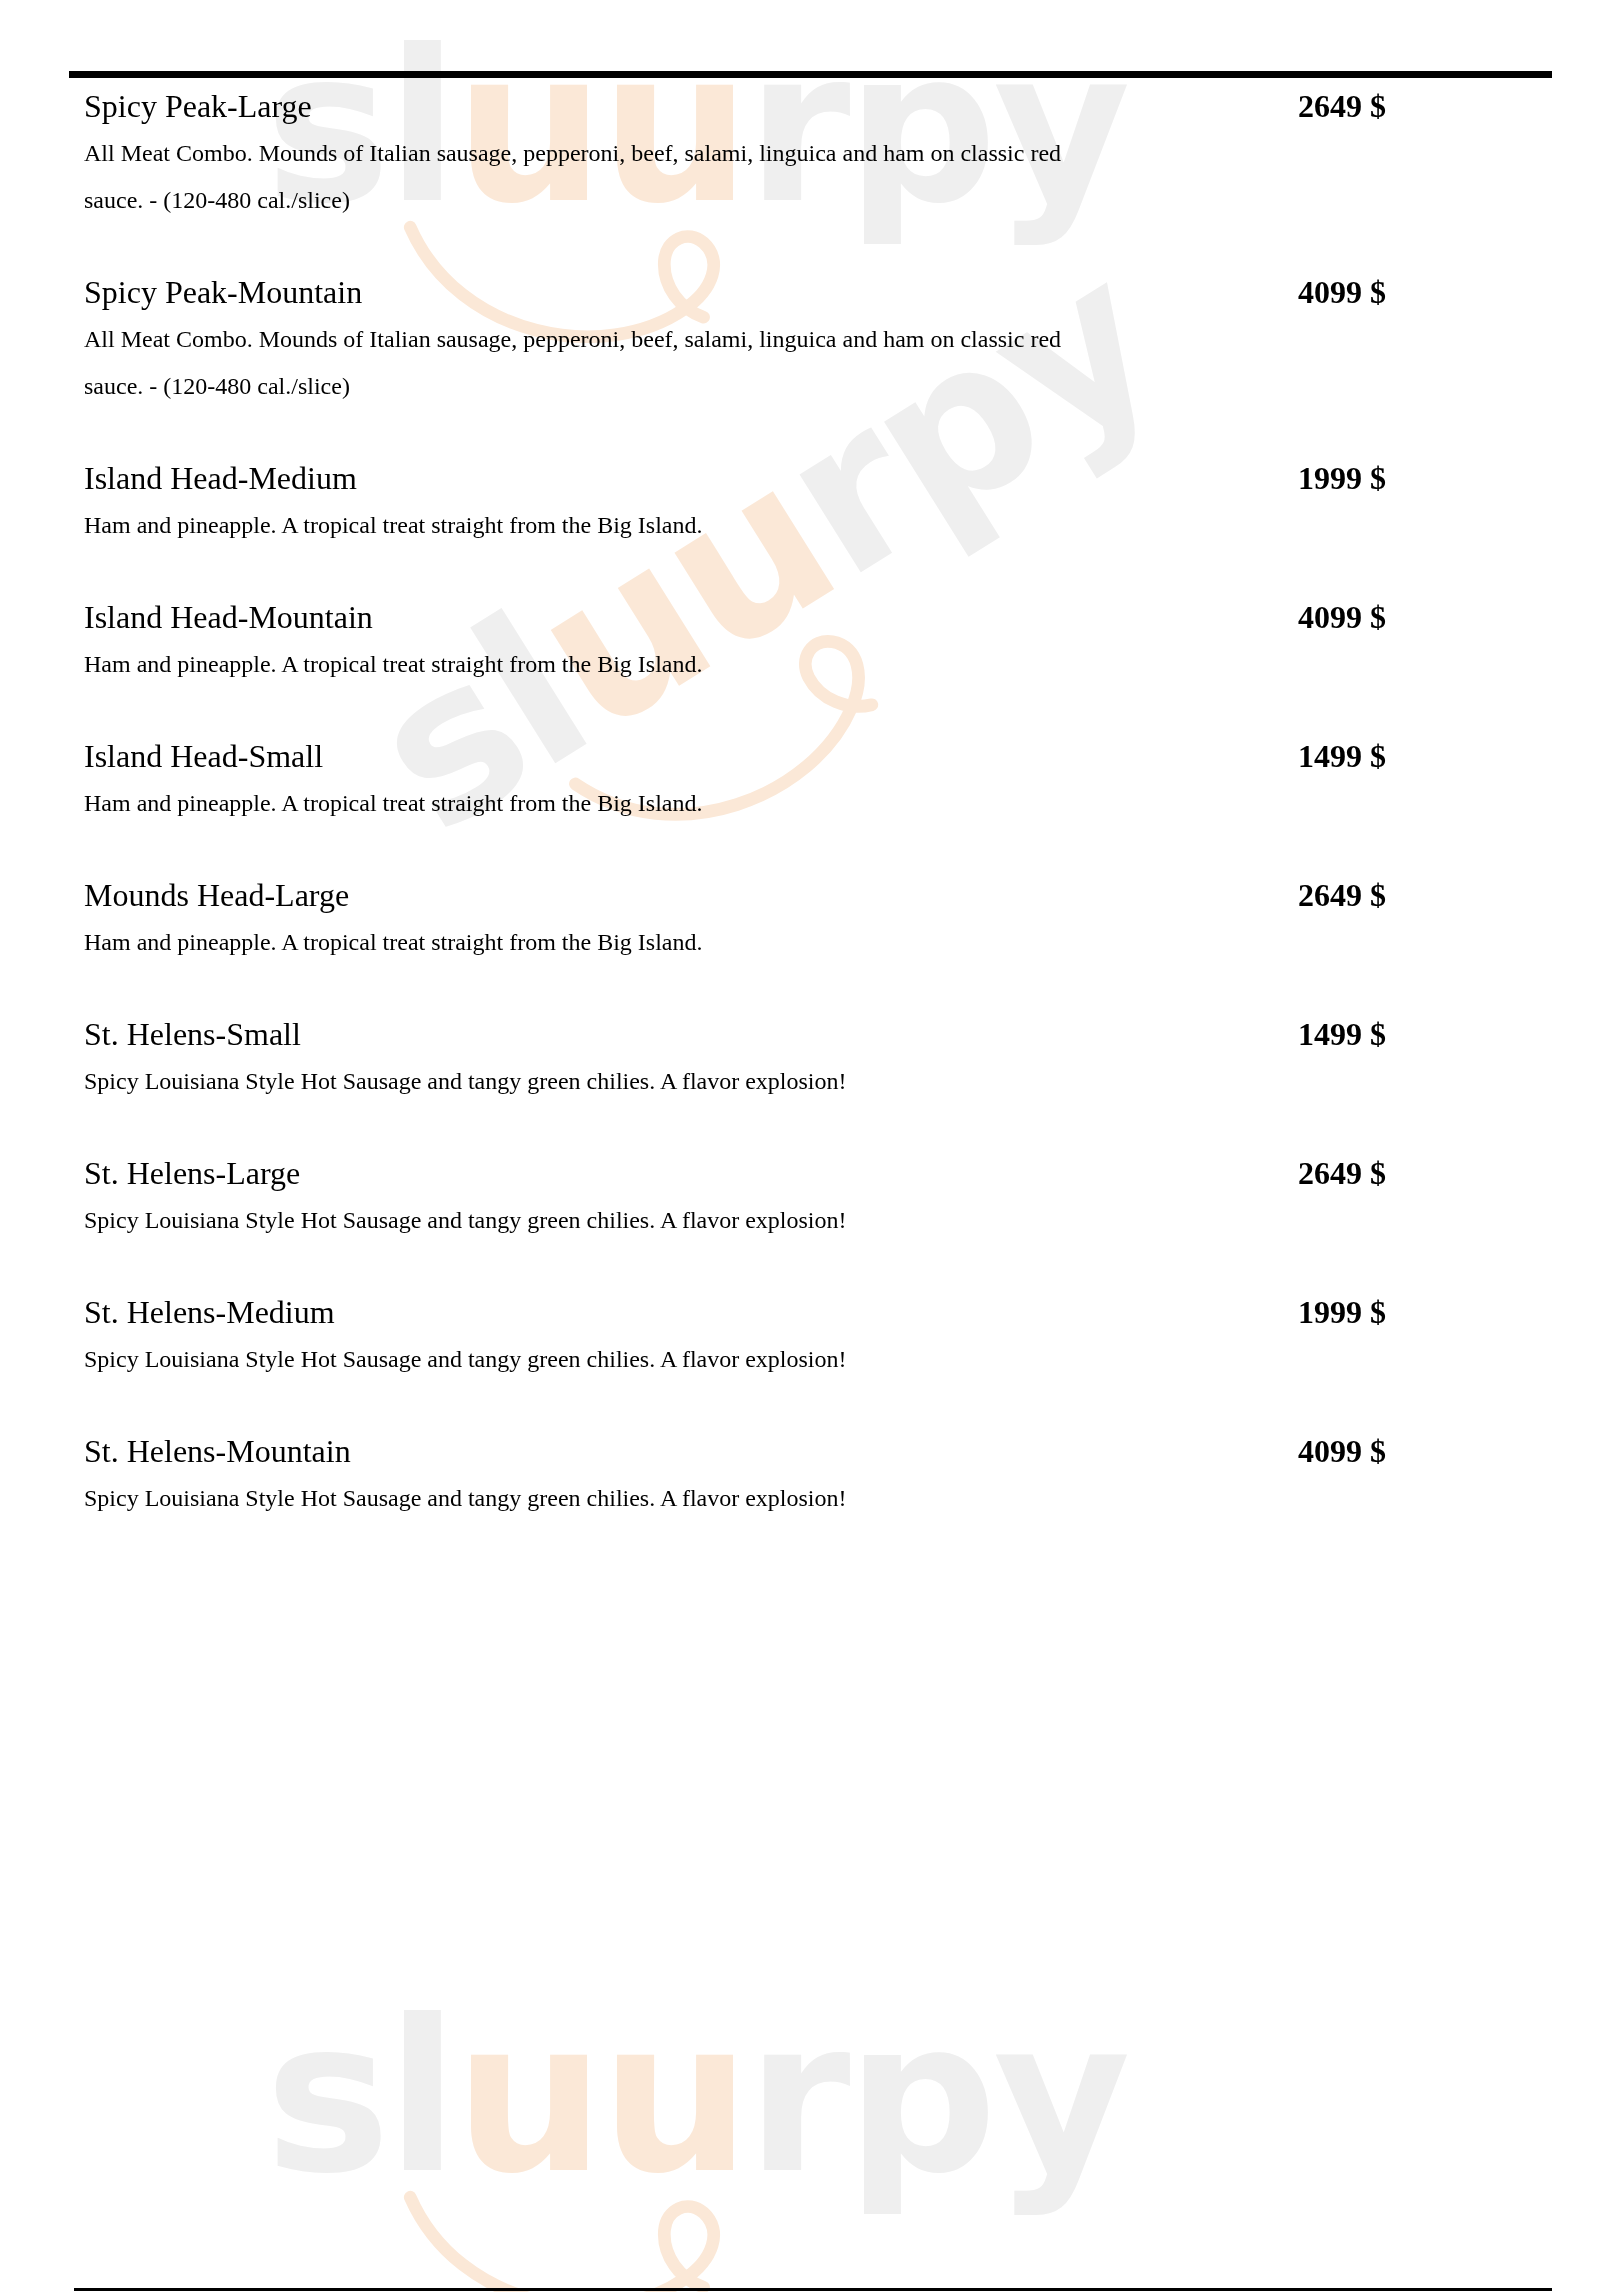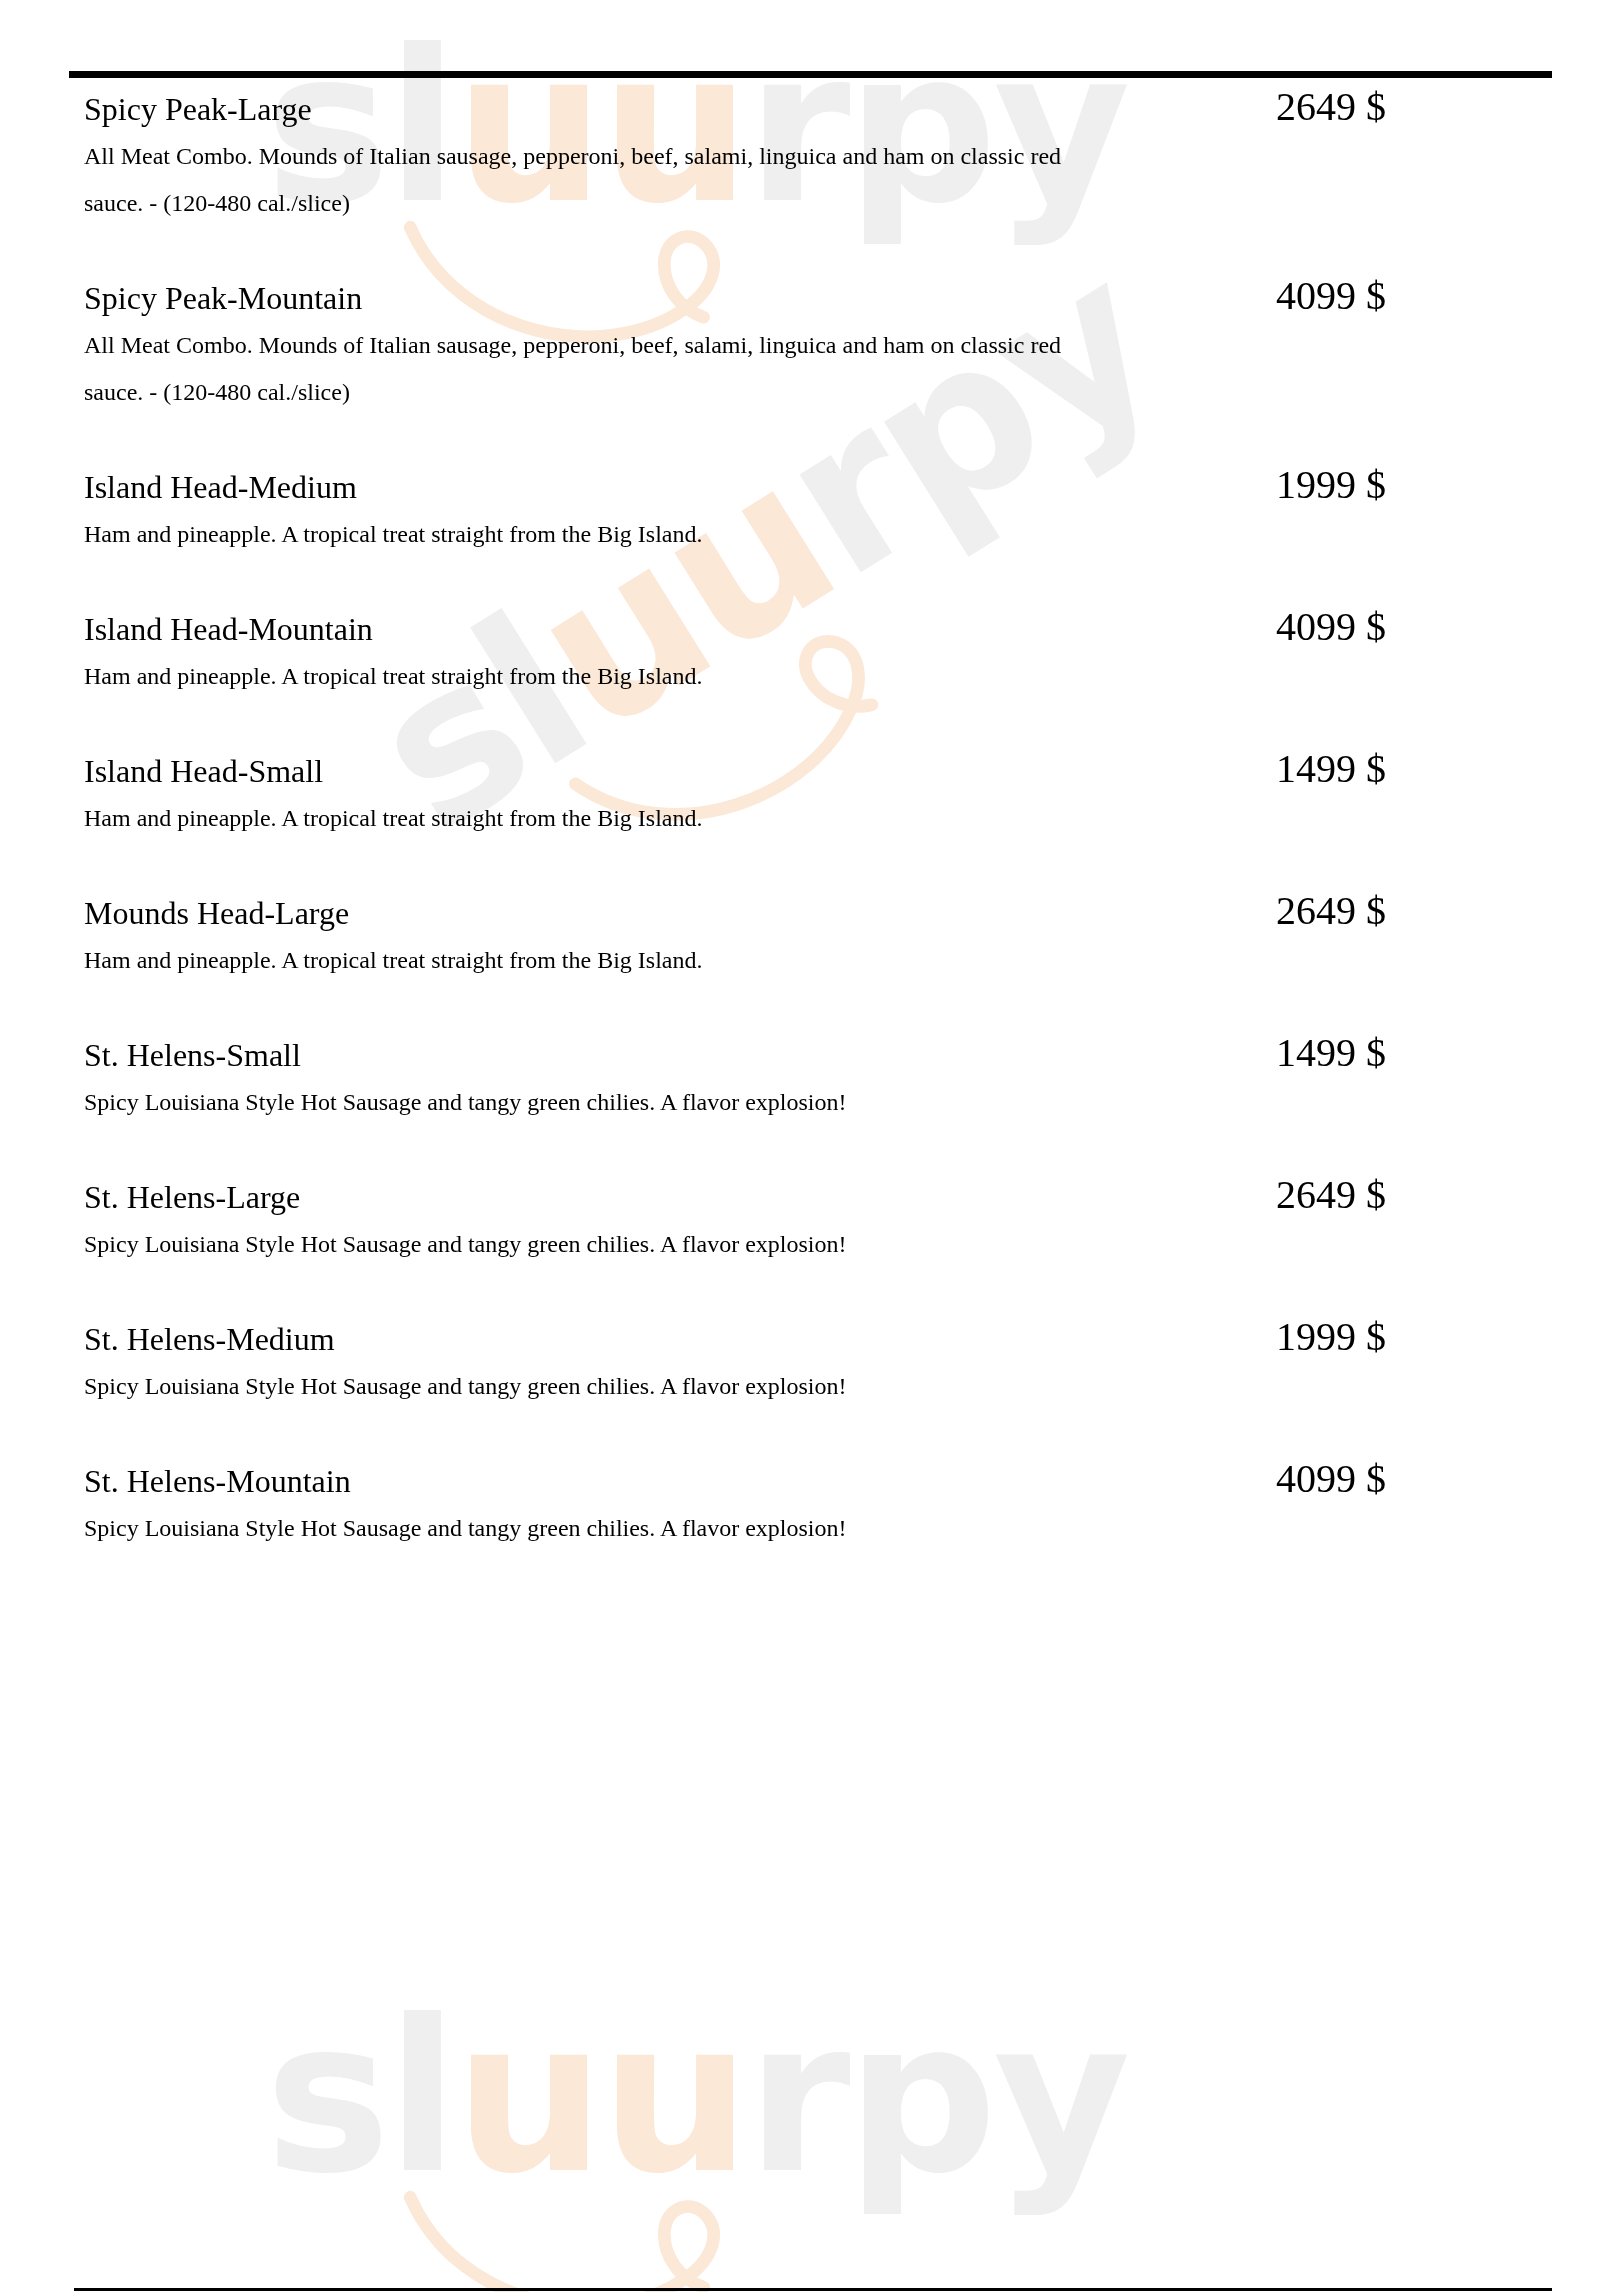--- a/index.html
+++ b/index.html
@@ -116,25 +116,26 @@
     align-items: baseline;
     justify-content: space-between;
     gap: 23.5px;
   }
   .item-name {
     font-size: 32px;
     line-height: 47px;
     white-space: nowrap;
   }
   .item-price {
-    font-size: 40px;
+    font-size: 32px;
     line-height: 47px;
     white-space: nowrap;
     text-align: right;
     flex: 0 0 auto;
+    font-weight: bold;
   }
   .item-desc {
     font-size: 24px;
     line-height: 47px;
     max-width: 980px;
     margin: 0;
   }
 </style>
 </head>
 <body>

